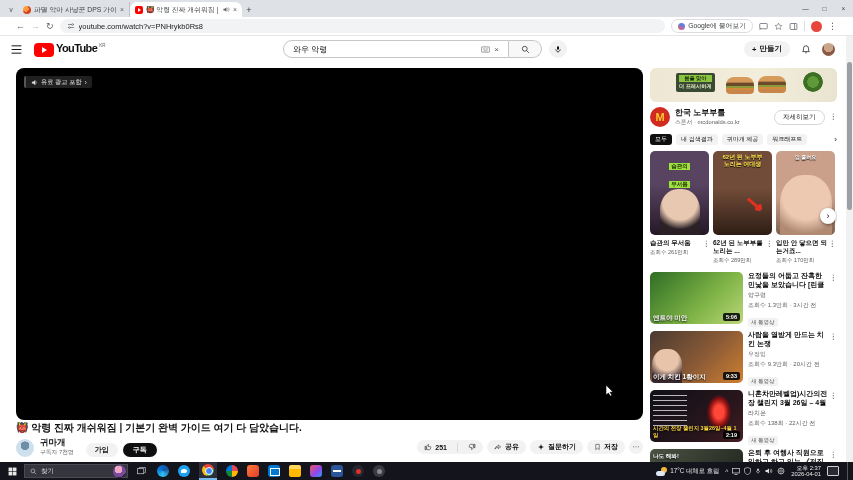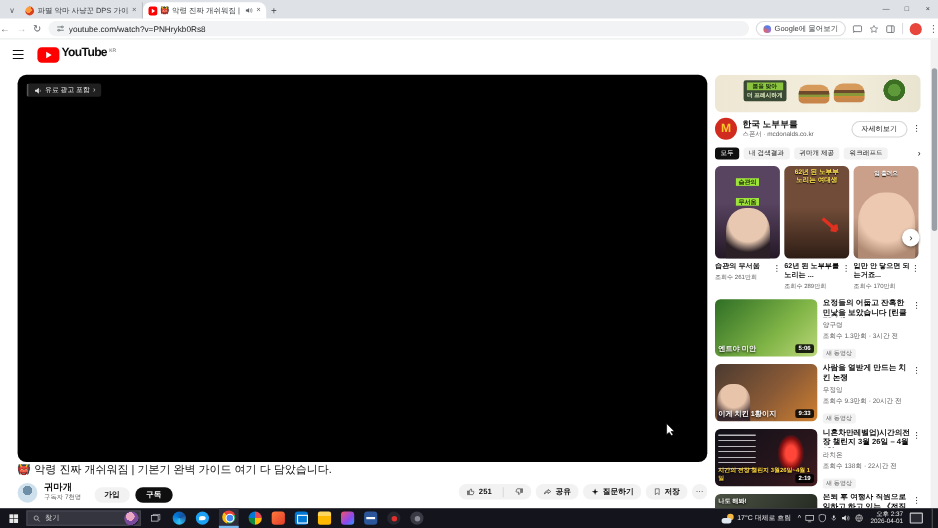--- a/index.html
+++ b/index.html
@@ -24,21 +24,21 @@
   .i-more::before{content:"⋯"}
   .i-chevr::before{content:"›"}
   .i-back::before{content:"←"}
   .i-fwd::before{content:"→"}
   .i-reload::before{content:"↻"}
   .i-caret::before{content:"^"}
   .tab .i-close{font-size:7px;color:#5f6368}
   .newtab{width:14px;height:15px;display:flex;align-items:center;justify-content:center;font-size:9px;color:#3c4043}
   .wincontrols{position:absolute;right:0;top:0;height:16px;display:flex}
   .wc{width:19px;display:flex;align-items:center;justify-content:center;font-size:6.5px;color:#3c4043}
-  .addressbar{position:absolute;left:0;top:17px;width:853px;height:19px;background:#fff;border-bottom:1px solid #e4e6e8;display:flex;align-items:center;gap:6px;padding:0 0}
+  .addressbar{position:absolute;left:0;top:17px;width:853px;height:19px;background:#fff;border-bottom:1px solid #e4e6e8;display:flex;align-items:center;gap:6px;padding:0 16px}
   .navic{font-size:9px;color:#5f6368;line-height:1}
   .navic.dis{color:#bdc1c6}
   .urlpill{flex:1;height:14px;background:#f1f3f4;border-radius:7px;display:flex;align-items:center;gap:4px;padding:0 7px;font-size:7.5px;color:#202124;min-width:0}
   .url-text{white-space:nowrap;overflow:hidden}
   .askgoogle{height:14px;border:1px solid #dadce0;border-radius:7px;display:flex;align-items:center;gap:3px;padding:0 6px;font-size:6.8px;color:#3c4043;background:#fff;white-space:nowrap}
   .spark{width:7px;height:7px;border-radius:50%;background:conic-gradient(#4285f4,#9b72cb,#d96570,#4285f4)}
   .bar-ic{color:#5f6368;display:flex;align-items:center}
   .vdiv{width:1px;height:10px;background:#dadce0}
   .chravatar{width:11px;height:11px;border-radius:50%;background:#e8453c}
   
@@ -58,21 +58,21 @@
   .hdr-right{position:absolute;right:18px;top:0;height:26px;display:flex;align-items:center;gap:11px}
   .createpill{height:16px;background:#f2f2f2;border-radius:8px;display:flex;align-items:center;gap:3px;padding:0 8px;font-size:7.5px;font-weight:600}
   .hdravatar{width:13px;height:13px;border-radius:50%;background:radial-gradient(circle at 50% 35%,#caa58a 0 45%,#8a5a44 46% 100%)}
   
   .player{position:absolute;left:16px;top:68px;width:627px;height:352px;background:#000;border-radius:8px}
   .paidbadge{position:absolute;left:8px;top:8px;height:12px;background:#202020;color:#eee;font-size:6.2px;display:flex;align-items:center;gap:3px;padding:0 5px;border-radius:2px;border-left:2px solid #555}
   .paidbadge .i-chevr{font-size:7px;color:#ccc}
   .cursor{position:absolute;left:589px;top:316px}
   
   .below{position:absolute;left:16px;top:422px;width:627px}
-  .vtitle{font-size:10px;font-weight:400;line-height:12px;white-space:nowrap;overflow:hidden}
+  .vtitle{font-size:10px;font-weight:700;line-height:12px;white-space:nowrap;overflow:hidden}
   .chrow{display:flex;align-items:flex-end;margin-top:4px;position:relative}
   .chavatar{width:18px;height:18px;border-radius:50%;background:radial-gradient(circle at 50% 38%,#6f8ea8 0 30%,#cfe0ed 31% 100%);flex:none}
   .chinfo{margin-left:6px}
   .chname{font-size:8.5px;font-weight:600;line-height:9px}
   .chsubs{font-size:5.8px;color:#606060;margin-top:1px}
   .joinbtn{margin-left:12px;height:14px;padding:0 9px;border-radius:7px;background:#f2f2f2;font-size:7px;font-weight:600;display:flex;align-items:center}
   .subbtn{margin-left:5px;height:14px;padding:0 10px;border-radius:7px;background:#0f0f0f;color:#fff;font-size:7px;font-weight:600;display:flex;align-items:center}
   .actions{position:absolute;right:0;top:0;height:18px;display:flex;align-items:center;gap:4px}
   .pill{height:14px;background:#f2f2f2;border-radius:7px;display:flex;align-items:center;gap:3px;padding:0 7px;font-size:7px;font-weight:600;white-space:nowrap}
   .likepill{padding:0}
@@ -250,20 +250,58 @@
   <span class="hamburger">
       <svg width="11" height="9" viewBox="0 0 18 14">
         <path d="M1 1h16M1 7h16M1 13h16" stroke="#0f0f0f" stroke-width="1.6"></path>
       </svg>
     </span>
   <div class="ytlogo">
     <span class="ytmark"></span>
     <span class="ytword">YouTube</span>
     <span class="ytsup">KR</span>
   </div>
+  <div class="hdr-center">
+    <div class="searchpill">
+      <input type="text" value="와우 악령" style="">
+      <span>
+          <svg width="9" height="7" viewBox="0 0 24 16">
+            <rect x="1" y="1" width="22" height="14" rx="2" fill="none" stroke="#606060" stroke-width="1.6"></rect>
+            <path d="M5 5h2M9 5h2M13 5h2M17 5h2M5 8h2M9 8h2M13 8h2M17 8h2M7 11.5h10" stroke="#606060" stroke-width="1.4"></path>
+          </svg>
+        </span>
+      <span class="sp-x">×</span>
+    </div>
+    <div class="searchbtn">
+        <svg width="9" height="9" viewBox="0 0 24 24">
+          <circle cx="10" cy="10" r="6.5" fill="none" stroke="#0f0f0f" stroke-width="1.8"></circle>
+          <line x1="15" y1="15" x2="21" y2="21" stroke="#0f0f0f" stroke-width="1.8"></line>
+        </svg>
+      </div>
+    <div class="micbtn">
+        <svg width="8" height="9" viewBox="0 0 24 24">
+          <rect x="9" y="2" width="6" height="11" rx="3" fill="#0f0f0f"></rect>
+          <path d="M5 11a7 7 0 0 0 14 0" fill="none" stroke="#0f0f0f" stroke-width="1.8"></path>
+          <line x1="12" y1="18" x2="12" y2="22" stroke="#0f0f0f" stroke-width="1.8"></line>
+        </svg>
+      </div>
+  </div>
+  <div class="hdr-right">
+    <div class="createpill">
+      <span class="i-plus"></span>
+      <span>만들기</span>
+    </div>
+    <span>
+        <svg width="10" height="11" viewBox="0 0 24 24">
+          <path d="M12 3a6 6 0 0 0-6 6v4.5L4 17h16l-2-3.5V9a6 6 0 0 0-6-6z" fill="none" stroke="#0f0f0f" stroke-width="1.7"></path>
+          <path d="M10 19a2 2 0 0 0 4 0" fill="#0f0f0f"></path>
+        </svg>
+      </span>
+    <span class="hdravatar"></span>
+  </div>
 </div>
 
 <div class="player">
   <div class="paidbadge">
     <span>
         <svg width="7" height="7" viewBox="0 0 16 16">
           <path d="M2 6v4h3l5 4V2L5 6H2z" fill="#ddd"></path>
           <path d="M12 5.5c1.2 1.2 1.2 3.8 0 5" stroke="#ddd" fill="none" stroke-width="1.2"></path>
         </svg>
       </span>

